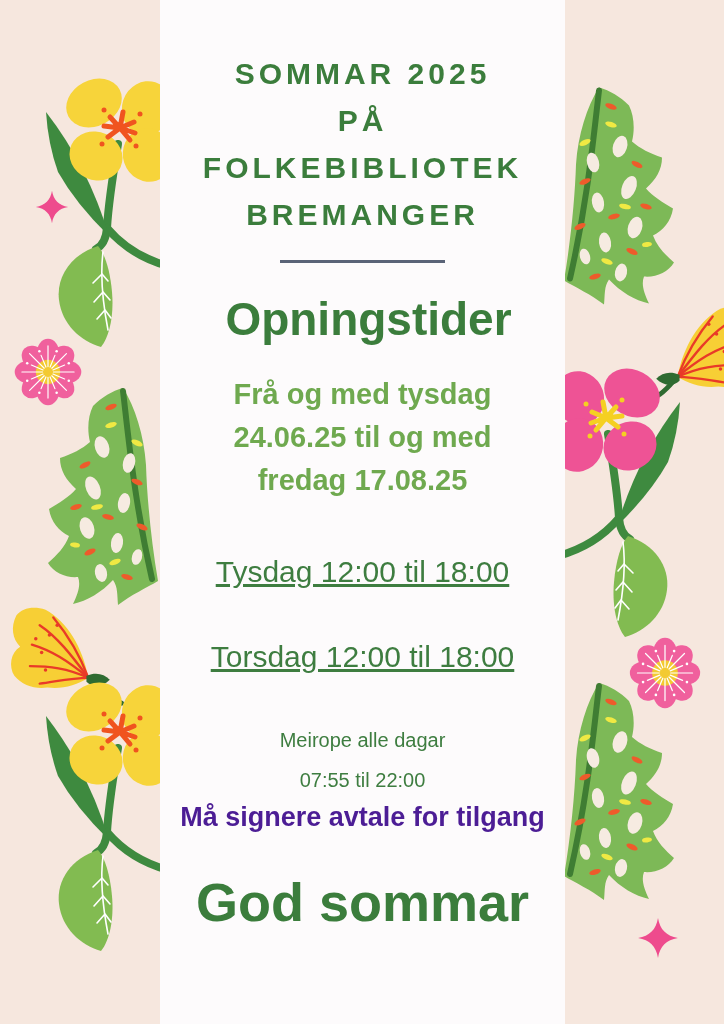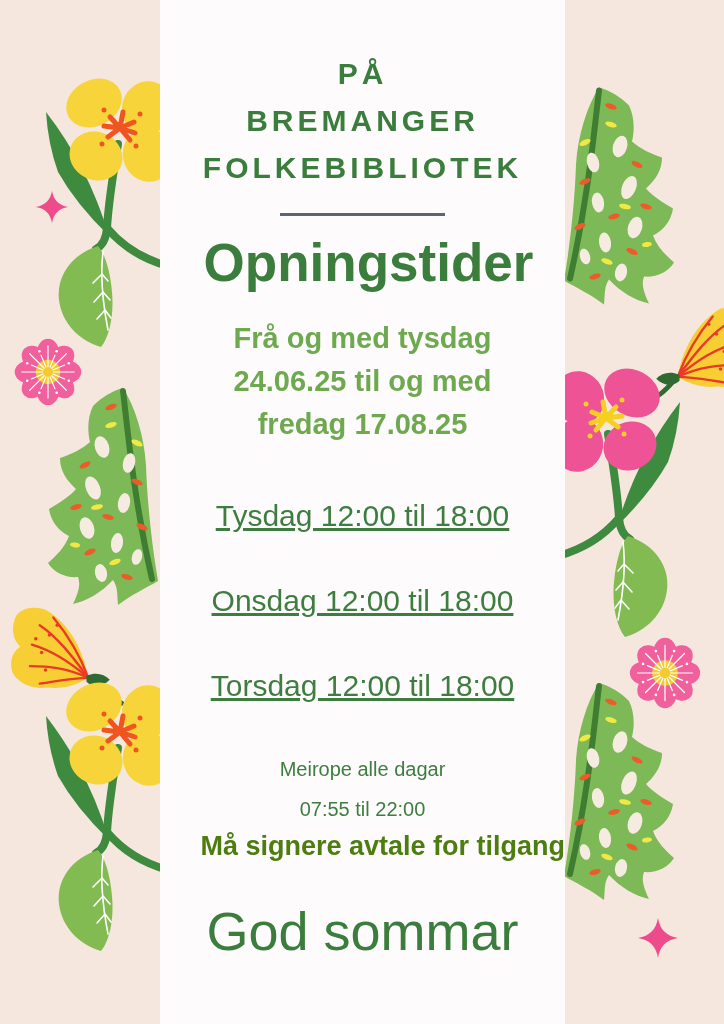--- a/index.html
+++ b/index.html
@@ -28,22 +28,22 @@
     margin-top:50px;
     font-size:30px;font-weight:700;
     letter-spacing:4px;line-height:47px;
     color:#3b7d3c;
   }
   .divider{
     width:165px;height:3px;background:#5a6377;
     margin:22px auto 0 auto;border:none;
   }
   .heading{
-    margin-top:23px;
-    font-size:53px;font-weight:700;line-height:48px;
+    margin-top:32px;
+    font-size:46px;font-weight:700;line-height:48px;
     color:#3b7d3c;
     padding-left:12px;
   }
   .period{
     margin-top:30px;
     font-size:29px;font-weight:700;line-height:43px;
     color:#6fa94f;
   }
   .day{
     margin-top:55px;
@@ -52,26 +52,25 @@
     text-decoration:underline;
   }
   .extended{
     margin-top:48px;
     font-size:20px;font-weight:400;line-height:40px;
     color:#3e7d40;
   }
   .note{
     margin-top:2px;
     font-size:27px;font-weight:700;line-height:30px;
-    color:#4d7c0f;
-    text-align:right;
+    color:#4c1d95;
   }
   .closing{
     margin-top:42px;
-    font-size:54px;font-weight:400;line-height:56px;
+    font-size:54px;font-weight:700;line-height:56px;
     color:#3b7d3c;
   }
 </style>
 </head>
 <body>
 
 <div class="page">
 
   <svg width="0" height="0" style="position:absolute" aria-hidden="true">
     <defs>
@@ -224,37 +223,37 @@
       <use href="#monstera"></use>
     </svg>
   <svg class="deco" style="left:637px;top:917px;width:42px;height:42px" viewBox="0 0 40 40">
       <use href="#sparkle"></use>
     </svg>
 
   <div class="panel"></div>
 
   <div class="content">
     <div class="title">
+      <div>SOMMAR 2025</div>
       <div>PÅ</div>
+      <div>FOLKEBIBLIOTEK</div>
       <div>BREMANGER</div>
-      <div>FOLKEBIBLIOTEK</div>
     </div>
 
     <hr class="divider">
 
     <div class="heading">Opningstider</div>
 
     <div class="period">
       <div>Frå og med tysdag</div>
       <div>24.06.25 til og med</div>
       <div>fredag 17.08.25</div>
     </div>
 
     <div class="day">Tysdag 12:00 til 18:00</div>
-    <div class="day">Onsdag 12:00 til 18:00</div>
     <div class="day">Torsdag 12:00 til 18:00</div>
 
     <div class="extended">
       <div>Meirope alle dagar</div>
       <div>07:55 til 22:00</div>
     </div>
 
     <div class="note">Må signere avtale for tilgang</div>
 
     <div class="closing">God sommar</div>

